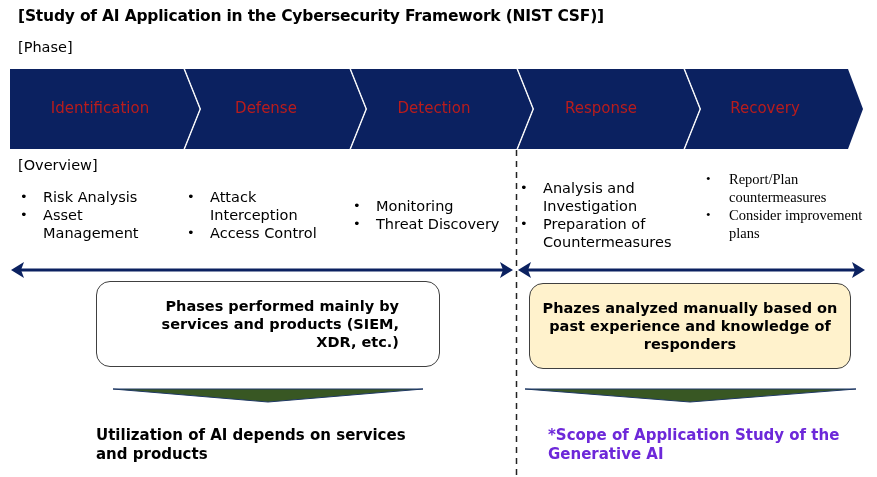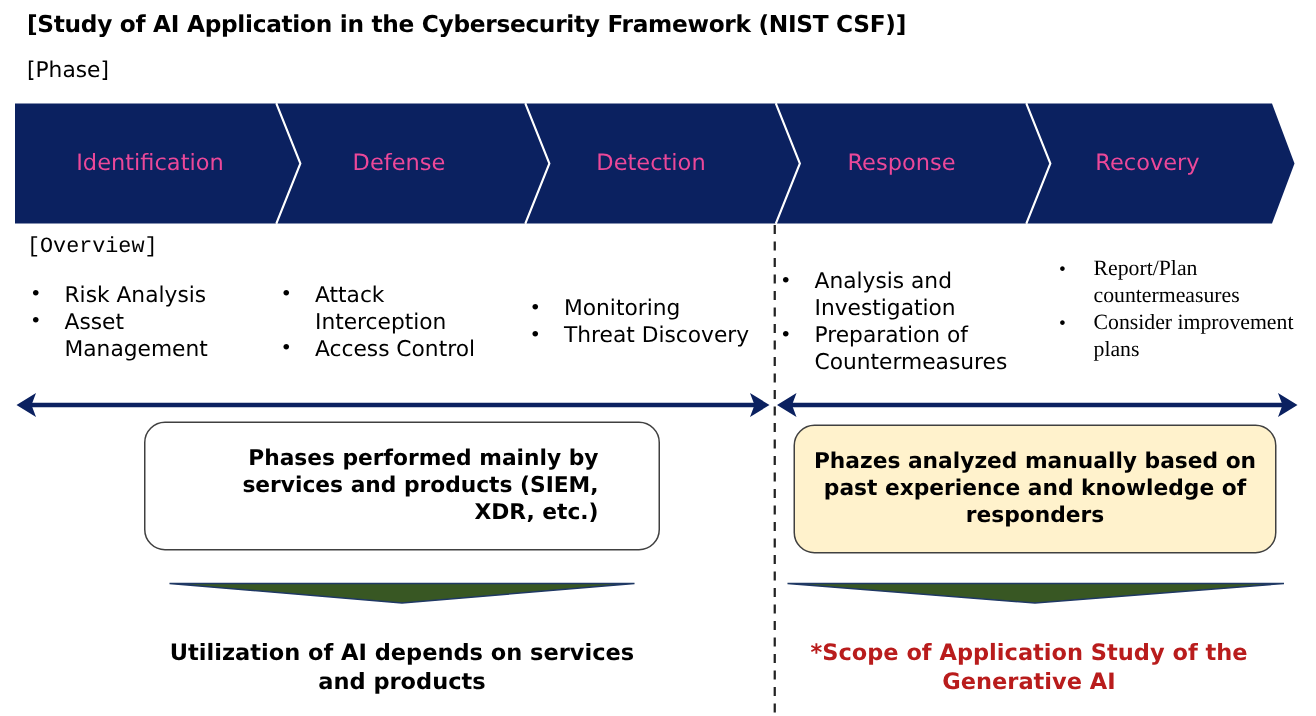--- a/index.html
+++ b/index.html
@@ -2,30 +2,30 @@
 <html><head>
 <meta charset="utf-8">
 <style>
   html, body { margin: 0; padding: 0; background: #ffffff; }
   body { width: 877px; height: 477px; position: relative; overflow: hidden;
          font-family: "DejaVu Sans", "Liberation Sans", sans-serif; color: #000; }
   .abs { position: absolute; }
   .title { left: 18px; top: 7px; font-size: 15.5px; font-weight: bold; letter-spacing: -0.2px; white-space: nowrap; }
   .section-label { font-size: 14.5px; white-space: nowrap; }
   #phase-label { left: 18px; top: 39px; }
-  #overview-label { left: 18px; top: 157px; font-family: Liberation Mono, monospace; }
+  #overview-label { left: 18px; top: 157px; }
   svg.full { position: absolute; left: 0; top: 0; width: 877px; height: 477px; }
-  .phase-name { position: absolute; top: 99px; font-size: 15px; color: #ec4899; text-align: center; white-space: nowrap; transform: translateX(-50%); }
+  .phase-name { position: absolute; top: 99px; font-size: 15px; color: #b91c1c; text-align: center; white-space: nowrap; transform: translateX(-50%); }
   ul.bullets { position: absolute; margin: 0; padding: 0; list-style: none; font-size: 14.5px; line-height: 18px; }
   ul.bullets li { position: relative; padding-left: 25px; }
   ul.bullets li::before { content: "•"; position: absolute; left: 2px; top: 0; font-size: 13px; }
   .box { position: absolute; border: 1.3px solid #404040; border-radius: 14px; display: flex;
          align-items: center; justify-content: center; text-align: center; font-weight: bold;
          font-size: 14.5px; line-height: 18px; box-sizing: border-box; }
-  .conclusion { position: absolute; text-align: center; font-weight: bold; font-size: 15px; line-height: 19px; }
+  .conclusion { position: absolute; font-weight: bold; font-size: 15px; line-height: 19px; }
 </style>
 </head>
 <body>
 
 <div class="abs title">[Study of AI Application in the Cybersecurity Framework (NIST CSF)]</div>
 <div class="abs section-label" id="phase-label">[Phase]</div>
 
 <svg class="full" viewBox="0 0 877 477">
 
   <g>
@@ -87,13 +87,13 @@
 </ul>
 
 <div class="box" style="left:96px; top:281px; width:344px; height:86px; background:#ffffff; padding:0 40px;text-align:right;">
   <span>Phases performed mainly by services and products (SIEM, XDR, etc.)</span>
 </div>
 <div class="box" style="left:529px; top:283px; width:322px; height:86px; background:#fff2cc; padding:0 10px;">
   <span>Phazes analyzed manually based on past experience and knowledge of responders</span>
 </div>
 
 <div class="conclusion" style="left:96px; top:426px; width:344px;">Utilization of AI depends on services and products</div>
-<div class="conclusion" style="left:536px; top:426px; width:300px; color:#b91c1c;">*Scope of Application Study of the Generative AI</div>
+<div class="conclusion" style="left:548px; top:426px; width:300px; color:#6d28d9;">*Scope of Application Study of the Generative AI</div>
 
 </body></html>

